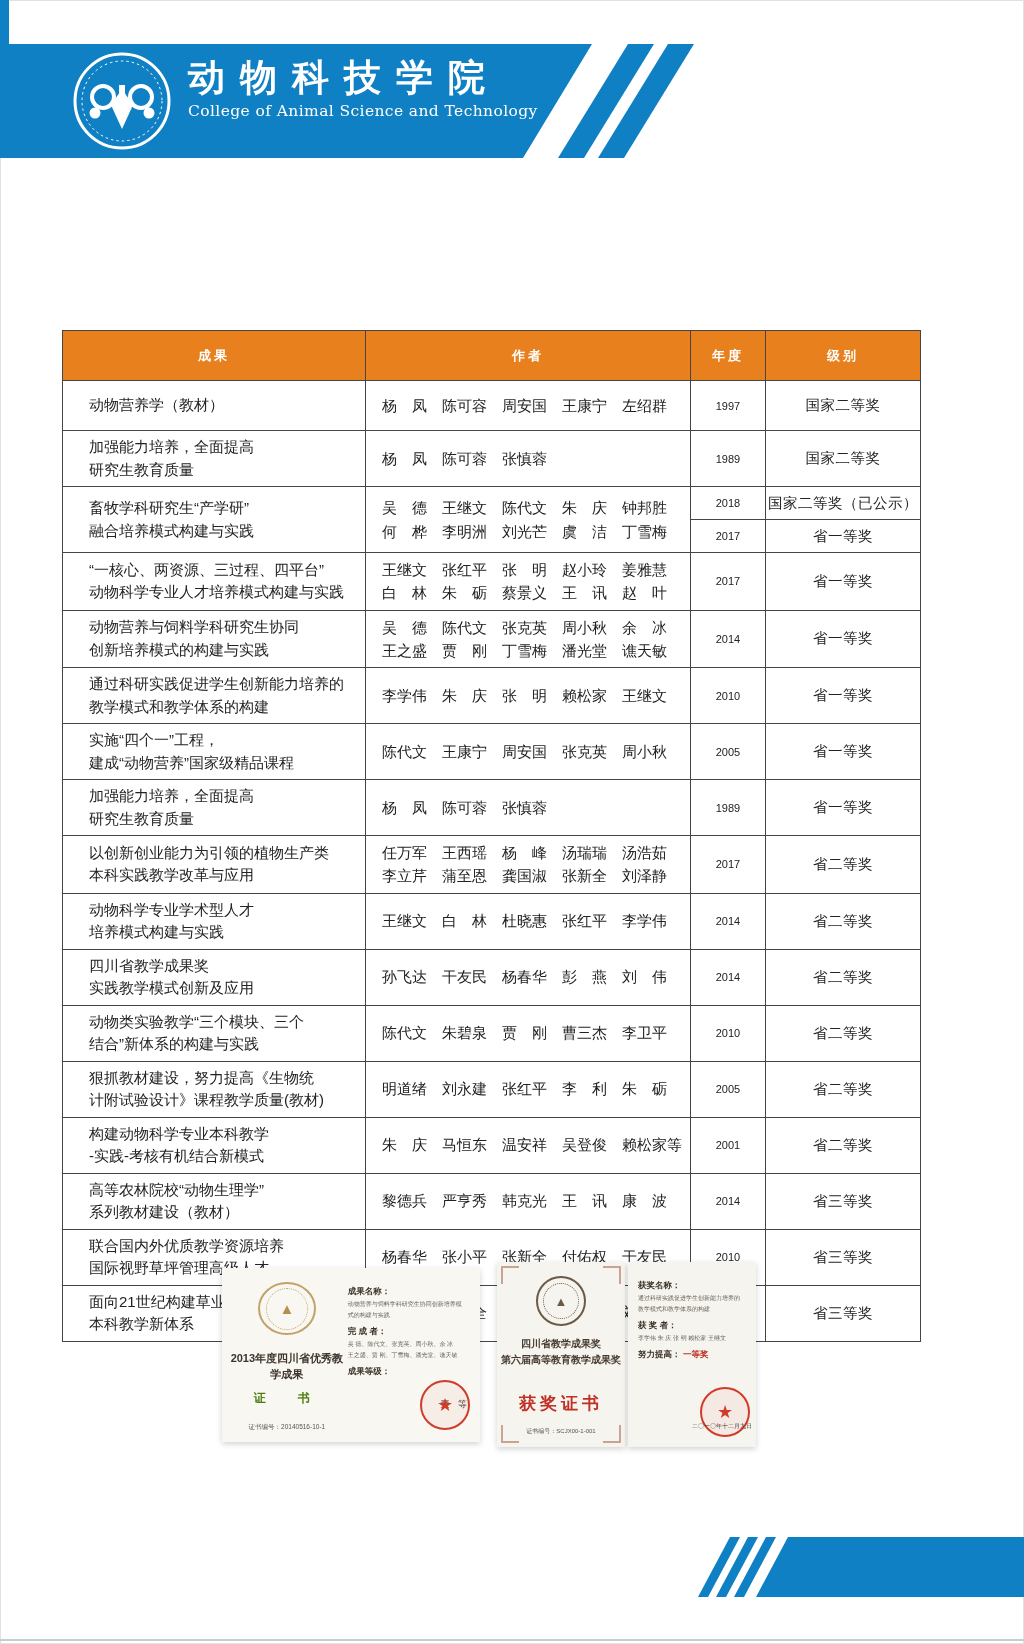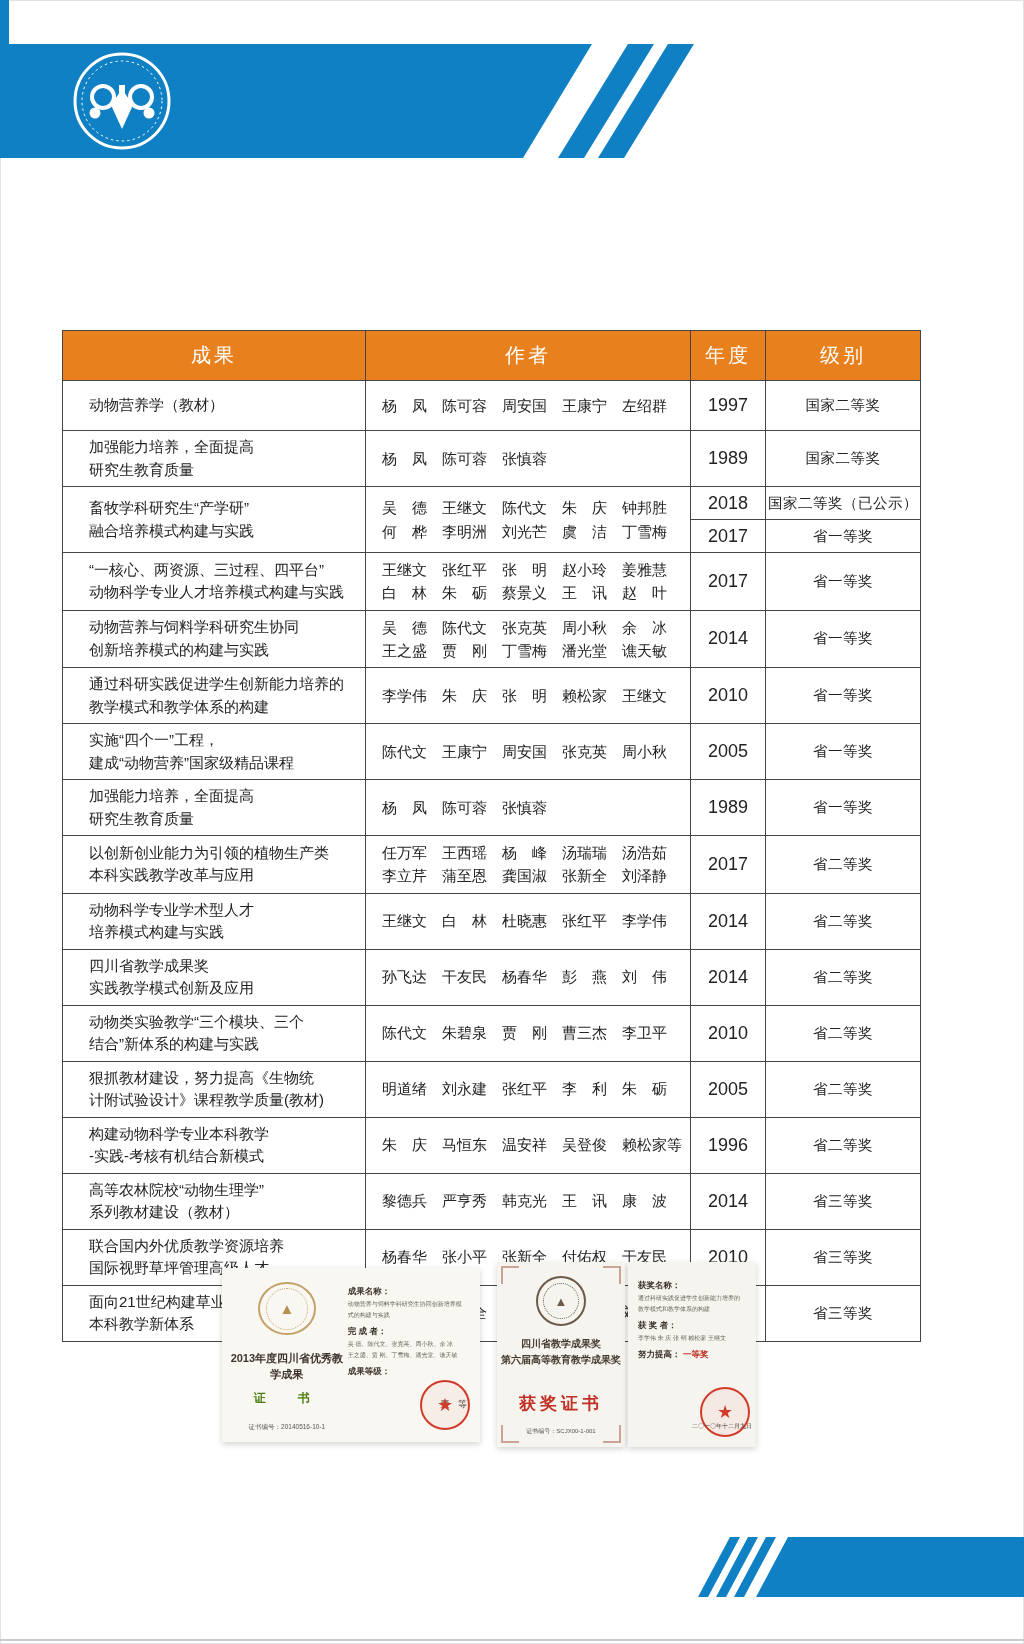--- a/index.html
+++ b/index.html
@@ -11,28 +11,28 @@
   .banner-text{position:absolute;left:188px;top:57px;color:#ffffff;}
   .banner-zh{font-family:"DejaVu Serif",serif;font-weight:bold;font-size:37px;letter-spacing:15px;line-height:1.1;}
   .banner-en{font-family:"DejaVu Serif",serif;font-size:15.5px;letter-spacing:0.4px;margin-top:4px;}
   
   .page-title{position:absolute;left:0;top:200px;width:100%;text-align:center;
               font-family:"DejaVu Serif",serif;font-weight:bold;font-size:60px;
               letter-spacing:14px;color:#c0752a;}
   
   .table-wrap{position:absolute;left:62px;top:330px;}
   table.results{border-collapse:collapse;width:858px;table-layout:fixed;color:#222;}
-  .results th{background:#e8801e;color:#ffffff;font-size:20px;font-weight:normal;
+  .results th{background:#e8801e;color:#ffffff;font-size:13px;font-weight:bold;
               height:38px;letter-spacing:3px;border:1.6px solid #454545;}
   .results td{border:1.6px solid #454545;background:#ffffff;}
   .results tr{height:50px;}
   .results tr.sub{height:33px;}
   .cell-result{text-align:left;padding:5px 8px 5px 26px;white-space:pre-line;line-height:1.5;font-size:15px;}
   .cell-authors{text-align:left;padding:5px 6px 5px 16px;white-space:pre-line;line-height:1.55;font-size:15px;}
-  .cell-year{text-align:center;font-size:18px;}
+  .cell-year{text-align:center;font-size:11px;}
   .cell-level{text-align:center;font-size:14.5px;letter-spacing:0.5px;}
   
   .cert{position:absolute;background:#f8f7f1;box-shadow:0 2px 6px rgba(0,0,0,0.18);}
   .cert-left{left:222px;top:1268px;width:258px;height:174px;display:flex;padding:10px 8px;box-sizing:border-box;}
   .cl-left{width:47%;display:flex;flex-direction:column;align-items:center;justify-content:flex-start;padding-top:4px;}
   .cl-right{width:53%;padding:2px 2px 0 4px;box-sizing:border-box;position:relative;}
   .gold-seal{width:54px;height:54px;border-radius:50%;border:2px solid #c2a269;
              display:flex;align-items:center;justify-content:center;margin-bottom:10px;}
   .gold-seal-inner{width:40px;height:40px;border-radius:50%;border:1.5px dotted #c2a269;
                    display:flex;align-items:center;justify-content:center;color:#b4904f;font-size:15px;}
@@ -83,20 +83,24 @@
       <circle r="47" fill="none" stroke="#ffffff" stroke-width="3"></circle>
       <circle r="40" fill="none" stroke="#ffffff" stroke-width="1" stroke-dasharray="2.5,3"></circle>
       <circle cx="-19" cy="-4" r="11" fill="none" stroke="#ffffff" stroke-width="4"></circle>
       <circle cx="19" cy="-4" r="11" fill="none" stroke="#ffffff" stroke-width="4"></circle>
       <circle cx="-27" cy="12" r="5.5" fill="#ffffff"></circle>
       <circle cx="27" cy="12" r="5.5" fill="#ffffff"></circle>
       <path d="M 0,-12 L -11,4 L 0,28 L 11,4 Z" fill="#ffffff"></path>
       <rect x="-3" y="-16" width="6" height="8" fill="#ffffff"></rect>
     </g>
   </svg>
+  <div class="banner-text">
+    <div class="banner-zh">动物科技学院</div>
+    <div class="banner-en">College of Animal Science and Technology</div>
+  </div>
 
 
   <div class="table-wrap">
     <table class="results">
       <colgroup>
         <col style="width:303px">
           <col style="width:325px">
           <col style="width:75px">
           <col style="width:155px">
       </colgroup>
@@ -204,21 +208,21 @@
             <td class="cell-result" rowspan="1">狠抓教材建设，努力提高《生物统
 计附试验设计》课程教学质量(教材)</td>
             <td class="cell-authors" rowspan="1">明道绪　刘永建　张红平　李　利　朱　砺</td>
             <td class="cell-year">2005</td>
             <td class="cell-level">省二等奖</td>
           </tr>
           <tr>
             <td class="cell-result" rowspan="1">构建动物科学专业本科教学
 -实践-考核有机结合新模式</td>
             <td class="cell-authors" rowspan="1">朱　庆　马恒东　温安祥　吴登俊　赖松家等</td>
-            <td class="cell-year">1996</td>
+            <td class="cell-year">2001</td>
             <td class="cell-level">省二等奖</td>
           </tr>
           <tr>
             <td class="cell-result" rowspan="1">高等农林院校“动物生理学”
 系列教材建设（教材）</td>
             <td class="cell-authors" rowspan="1">黎德兵　严亨秀　韩克光　王　讯　康　波</td>
             <td class="cell-year">2014</td>
             <td class="cell-level">省三等奖</td>
           </tr>
           <tr>

